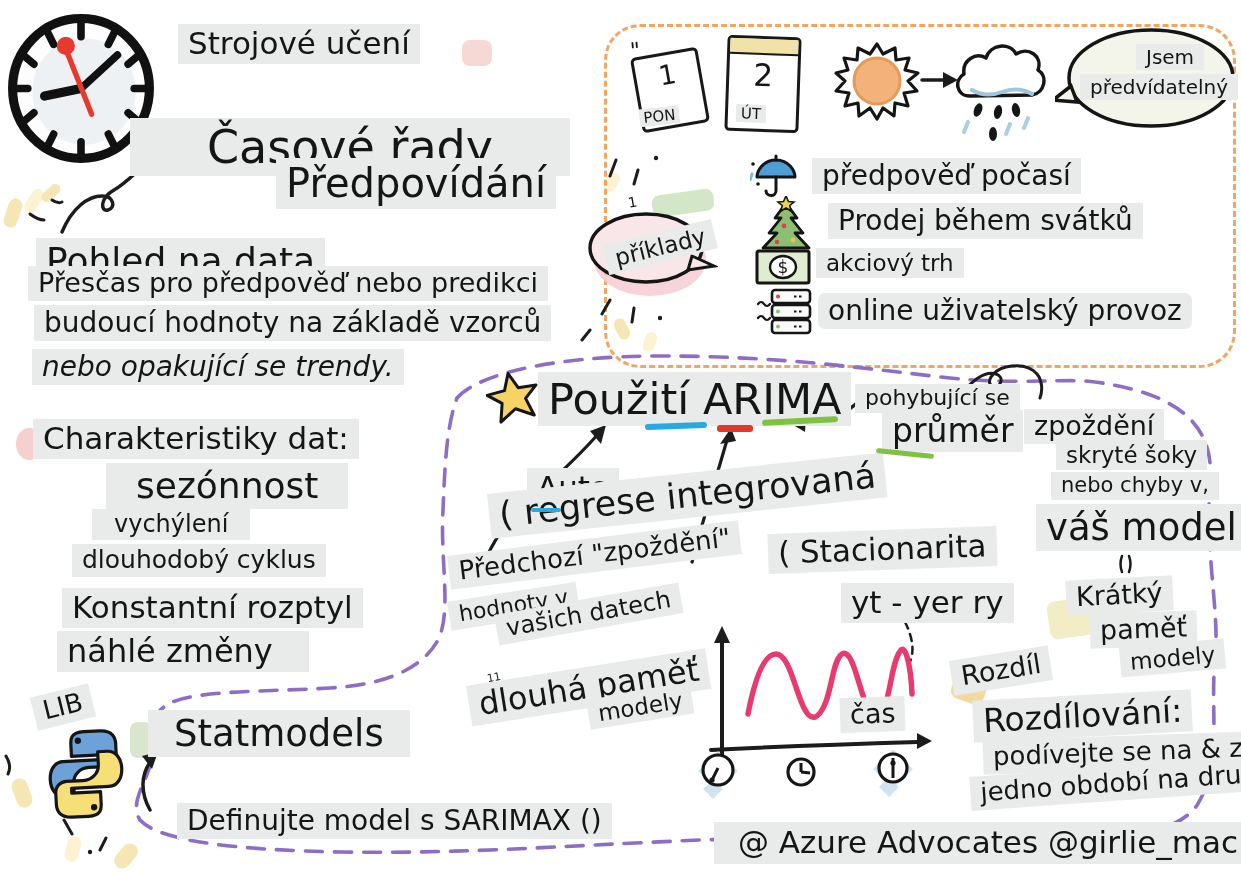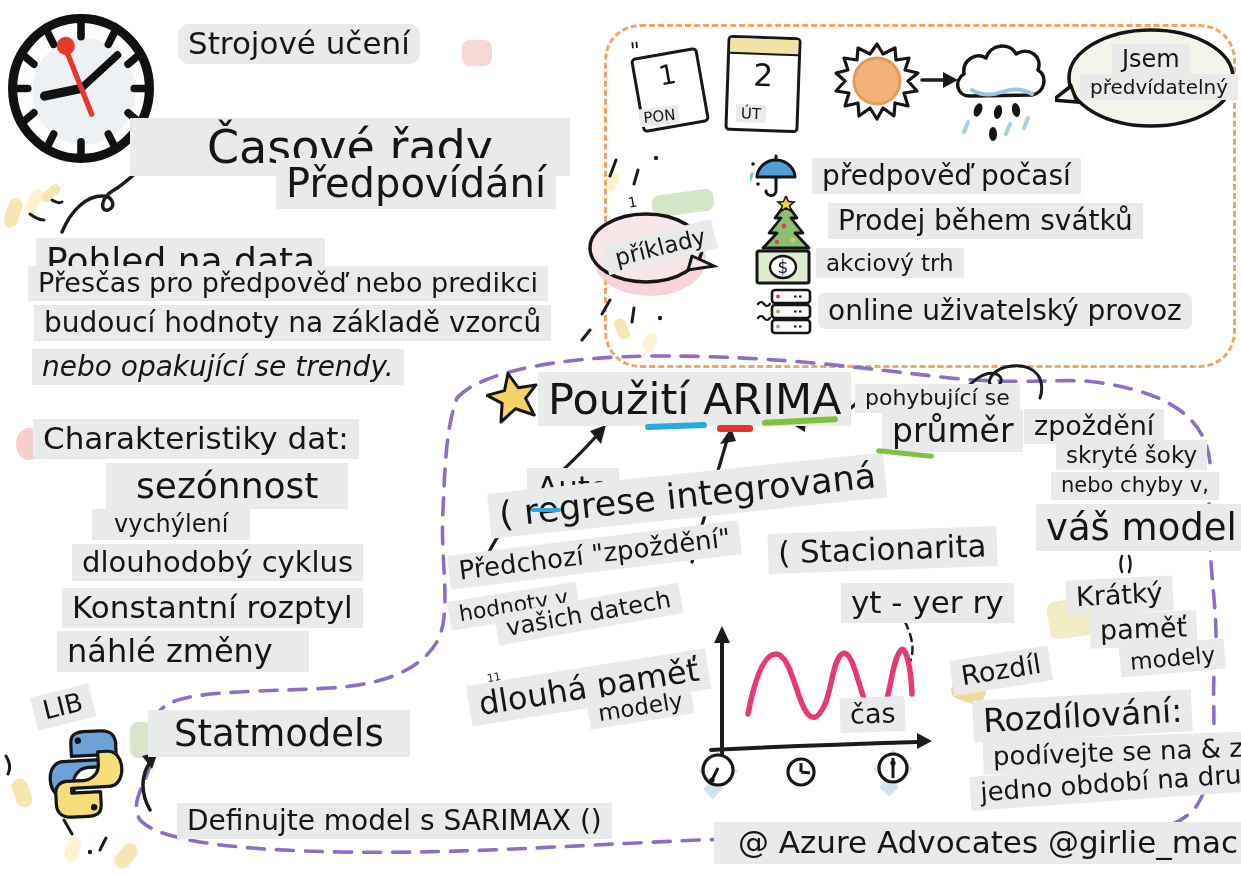--- a/index.html
+++ b/index.html
@@ -138,33 +138,33 @@
       <line x1="6" y1="50" x2="15" y2="50"></line>
         <line x1="12" y1="28" x2="19" y2="34"></line>
         <line x1="28" y1="13" x2="32" y2="21"></line>
     </g>
     <line x1="50" y1="50" x2="26" y2="55" stroke="#111" stroke-width="6" stroke-linecap="round"></line>
     <line x1="50" y1="50" x2="74" y2="28" stroke="#111" stroke-width="5" stroke-linecap="round"></line>
     <line x1="40" y1="24" x2="57" y2="67" stroke="#e8392e" stroke-width="3.5" stroke-linecap="round"></line>
     <circle cx="40" cy="22" r="6" fill="#e8392e"></circle>
   </svg>
 
-  <div class="t chip" style="left:178px;top:24px;font-size:31px;border-radius:11px;">Strojové učení</div>
+  <div class="t chip" style="left:178px;top:24px;font-size:31px;">Strojové učení</div>
   <div class="t chip center" style="left:130px;top:82px;width:420px;font-size:46px;margin-top:36px;">Časové řady</div>
   <div class="t chip" style="left:276px;top:158px;font-size:40px;">Předpovídání</div>
 
   <div class="t chip" style="left:36px;top:238px;font-size:36px;z-index:2;">Pohled na data</div>
   <div class="t chip" style="left:28px;top:266px;font-size:27px;">Přesčas pro předpověď nebo predikci</div>
   <div class="t chip" style="left:34px;top:305px;font-size:28px;">budoucí hodnoty na základě vzorců</div>
   <div class="t chip" style="left:32px;top:349px;font-size:28px;font-style:italic;">nebo opakující se trendy.</div>
 
   <div class="t chip" style="left:33px;top:419px;font-size:31px;">Charakteristiky dat:</div>
   <div class="t chip" style="left:106px;top:463px;font-size:36px;padding:1px 30px;">sezónnost</div>
   <div class="t chip" style="left:92px;top:509px;font-size:24px;padding:1px 22px;">vychýlení</div>
-  <div class="t chip" style="left:72px;top:544px;font-size:29px;">dlouhodobý cyklus</div>
+  <div class="t chip" style="left:72px;top:544px;font-size:25px;">dlouhodobý cyklus</div>
   <div class="t chip" style="left:62px;top:588px;font-size:31px;">Konstantní rozptyl</div>
   <div class="t chip" style="left:57px;top:631px;font-size:32px;padding:1px 36px 1px 10px;">náhlé změny</div>
 
   <div class="t plain" style="left:630px;top:38px;font-size:22px;transform:rotate(-5deg);">"</div>
   <div class="t plain" style="left:628px;top:194px;font-size:14px;transform:rotate(-10deg);">1</div>
 
   <div class="cal" style="left:636px;top:52px;width:62px;height:70px;transform:rotate(-10deg);">
     <div class="center" style="font-size:27px;margin-top:4px;">1</div>
     <div style="position:absolute;left:-4px;bottom:2px;font-size:15px;background:var(--chip_bg);padding:0 4px;transform:rotate(4deg);">PON</div>
   </div>
@@ -186,21 +186,21 @@
     <ellipse cx="50" cy="74" rx="4" ry="7" transform="rotate(10 50 74)" fill="#151515"></ellipse>
     <ellipse cx="68" cy="72" rx="4" ry="7" transform="rotate(-10 68 72)" fill="#151515"></ellipse>
     <ellipse cx="45" cy="96" rx="4" ry="7" fill="#151515"></ellipse>
     <path d="M20 84 l-4 10 M62 86 l-4 10 M80 80 l-4 10" stroke="#a8cfe2" stroke-width="4" stroke-linecap="round"></path>
   </svg>
 
   <svg class="abs" style="left:1055px;top:26px;" width="182" height="110" viewBox="0 0 182 110">
     <ellipse cx="96" cy="52" rx="82" ry="48" fill="#f3f5ea" stroke="#151515" stroke-width="3.5"></ellipse>
     <polygon points="16,60 -2,74 22,76" fill="#f3f5ea" stroke="#151515" stroke-width="3.5"></polygon>
   </svg>
-  <div class="t chip" style="left:1112px;top:44px;font-size:24px;">Jsem</div>
+  <div class="t chip" style="left:1136px;top:44px;font-size:20px;">Jsem</div>
   <div class="t chip" style="left:1080px;top:74px;font-size:20px;">předvídatelný</div>
 
   <svg class="abs" style="left:750px;top:152px;" width="50" height="50" viewBox="0 0 50 50">
     <path d="M26 8 C13 8 7 19 7 25 L45 25 C45 19 39 8 26 8 Z" fill="#4d9fd6" stroke="#151515" stroke-width="3" stroke-linejoin="round"></path>
     <path d="M26 4 v4 M26 25 v13 a5 5 0 0 1 -10 1" fill="none" stroke="#151515" stroke-width="3" stroke-linecap="round"></path>
     <circle cx="3" cy="12" r="1.8" fill="#151515"></circle>
       <circle cx="8" cy="32" r="1.8" fill="#151515"></circle>
     <path d="M2 22 l-2 6" stroke="#7db8dd" stroke-width="3" stroke-linecap="round"></path>
   </svg>
   <div class="t chip" style="left:812px;top:158px;font-size:28px;">předpověď počasí</div>

